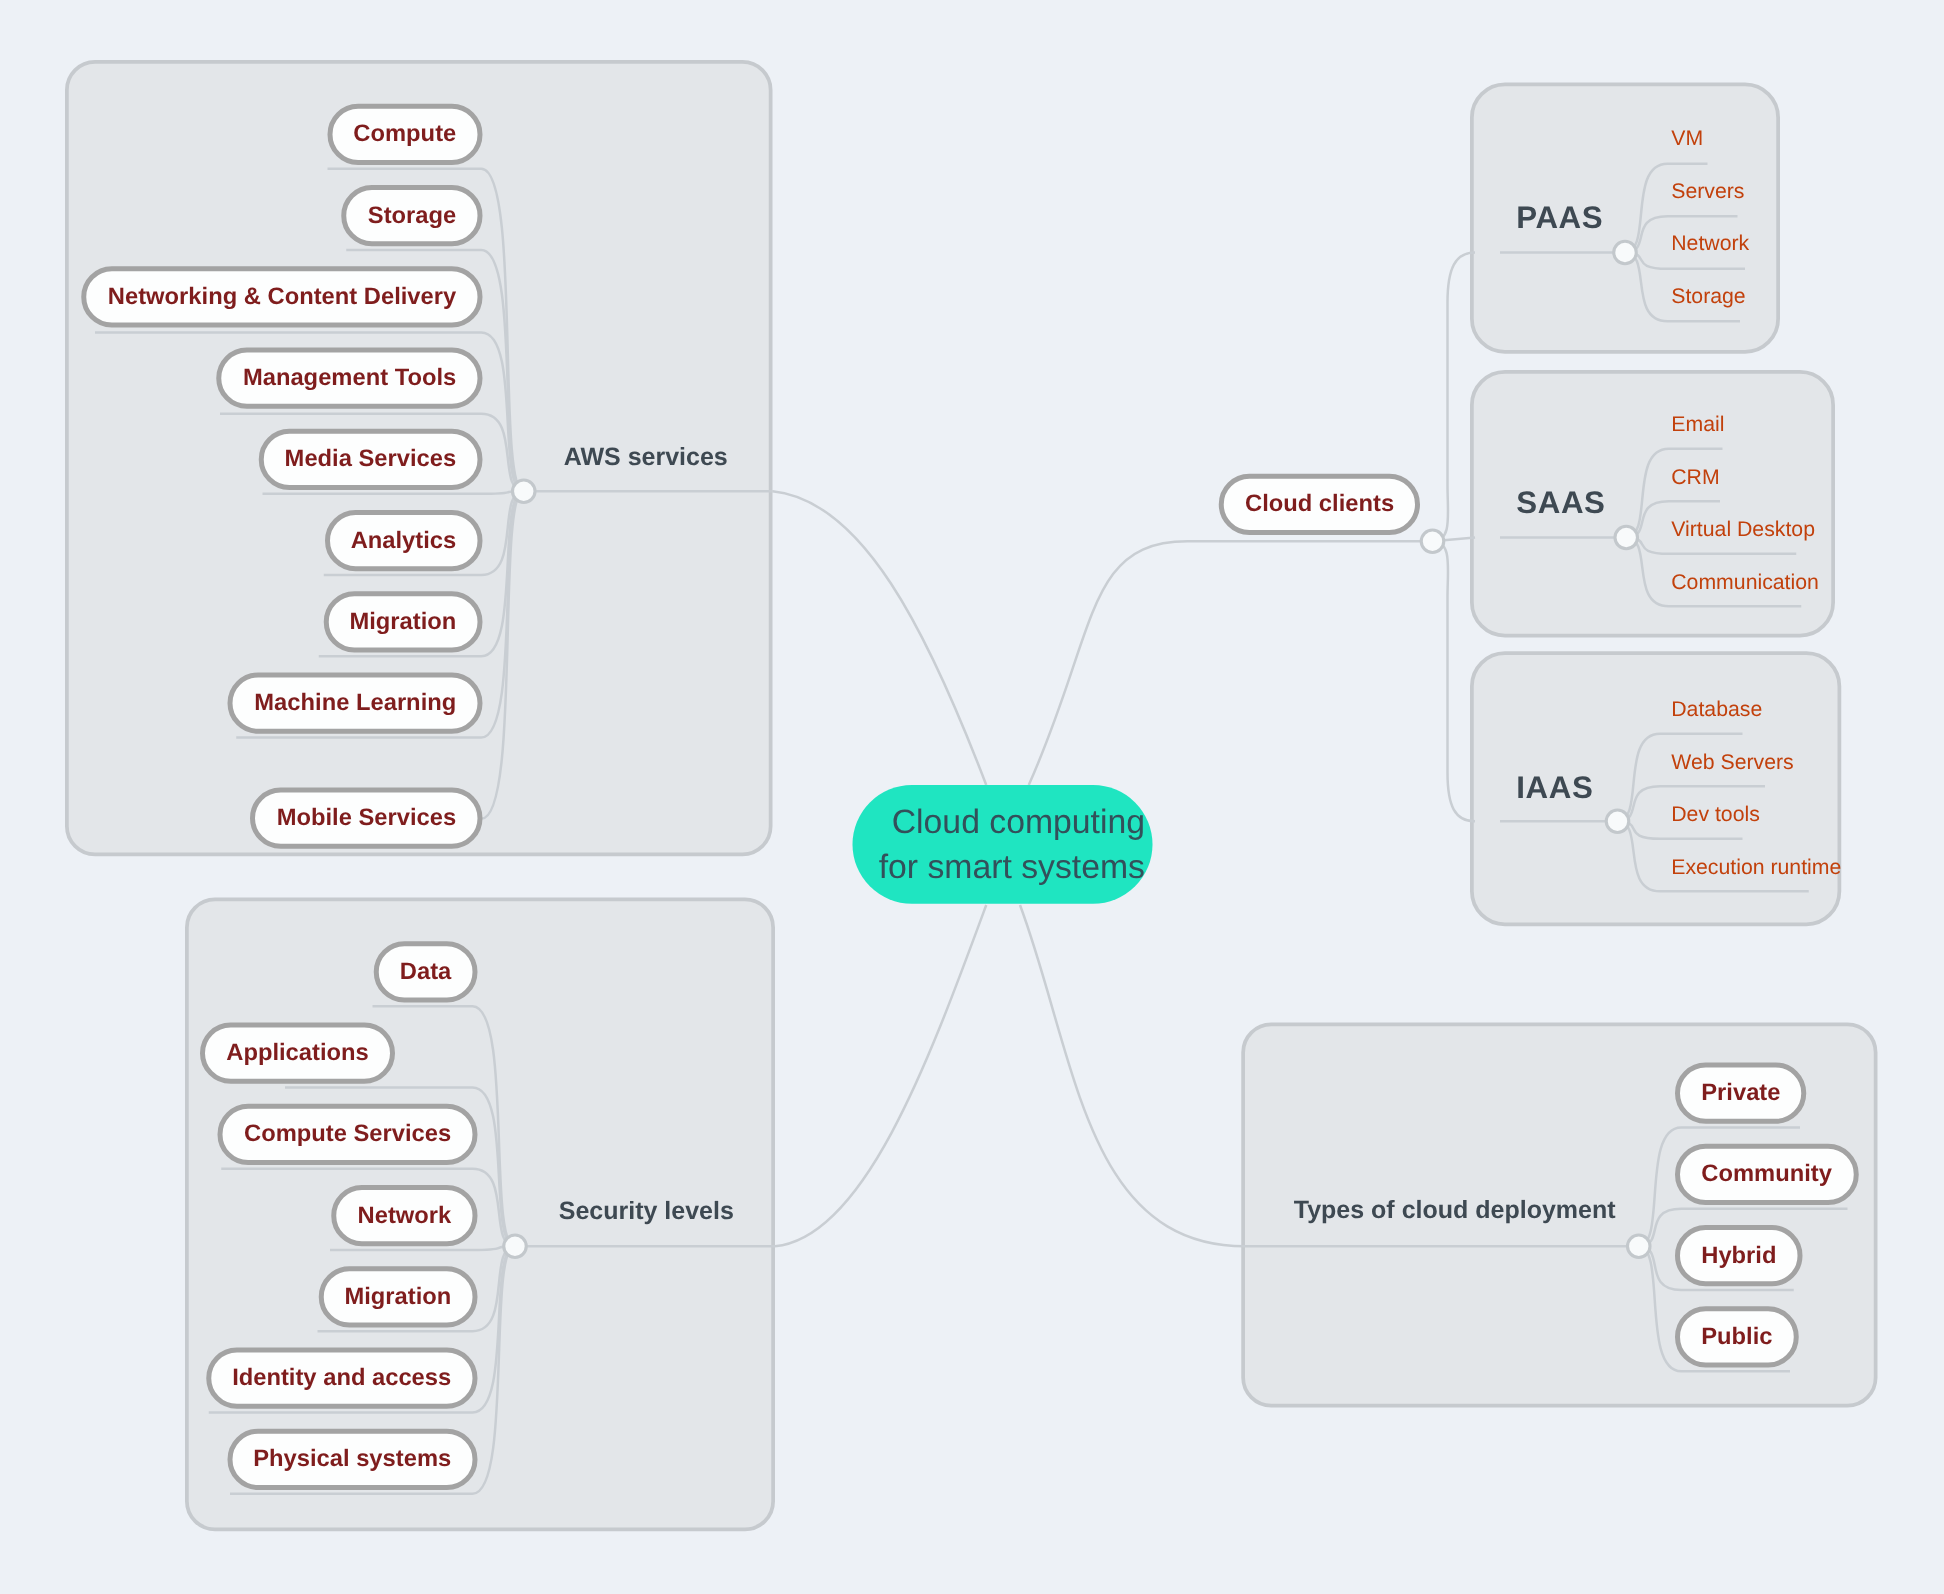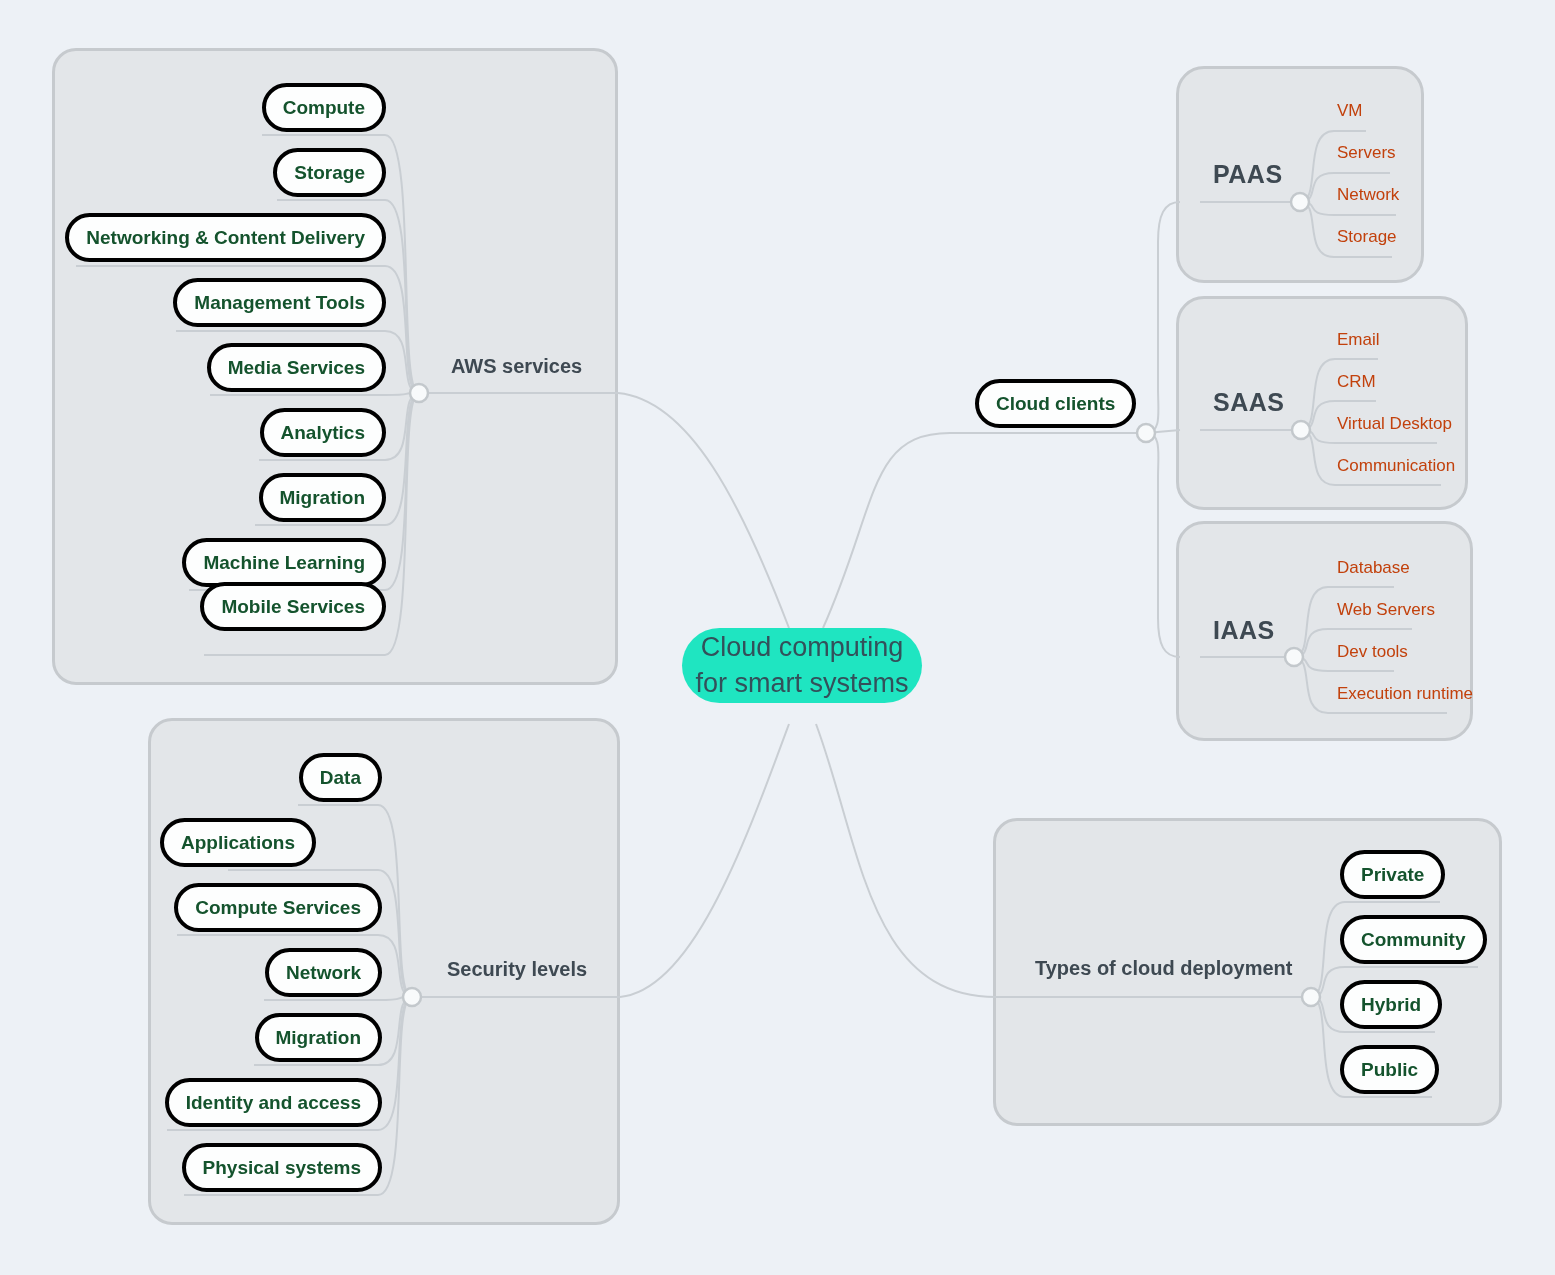--- a/index.html
+++ b/index.html
@@ -11,39 +11,39 @@
   .gbox {
     position:absolute; background:#E3E6E9;
     border:3px solid #C6CACE; border-radius:24px; box-sizing:border-box;
   }
   .gbox.small { border-radius:28px; }
   svg.wires { position:absolute; left:0; top:0; width:1555px; height:1275px; }
   svg.wires path { fill:none; stroke:#C9CED3; stroke-width:2; }
   svg.wires circle { fill:#F8FAFB; stroke:#C3C8CC; stroke-width:2.5; }
   .pill {
     position:absolute; display:flex; align-items:center; justify-content:center;
-    background:#FDFEFE; border:4px solid #000000; border-radius:27px;
+    background:#FDFEFE; border:4px solid #a3a3a3; border-radius:27px;
     height:41px; padding:0 17px; white-space:nowrap;
-    font-size:19px; font-weight:bold; color:#14532d;
+    font-size:19px; font-weight:bold; color:#7f1d1d;
   }
   .glabel {
     position:absolute; font-size:20px; font-weight:bold; color:#3E4952;
     white-space:nowrap;
   }
   .biglabel {
     position:absolute; font-size:25px; font-weight:bold; color:#3E4952;
     white-space:nowrap; letter-spacing:0.5px;
   }
   .leaf {
     position:absolute; font-size:17px; color:#c2410c; white-space:nowrap;
   }
   .central {
-    position:absolute; left:682px; top:628px; width:240px; height:75px;
+    position:absolute; left:682px; top:628px; width:240px; height:95px;
     background:#1FE5C1; border-radius:48px;
-    display:flex; align-items:center; justify-content:center; text-align:center;
+    display:flex; align-items:center; justify-content:center; text-align:right;
     font-size:27px; line-height:1.32; color:#33505A; font-weight:500;
     padding:0 6px; box-sizing:border-box;
   }
 </style>
 </head>
 <body>
 
 <div class="canvas">
 
   <div class="gbox" style="left:52px; top:48px; width:566px; height:637px;"></div>
@@ -120,21 +120,21 @@
   </svg>
 
   <div class="pill" style="right:1169px; top:83px;">Compute</div>
   <div class="pill" style="right:1169px; top:148px;">Storage</div>
   <div class="pill" style="right:1169px; top:213px;">Networking &amp; Content Delivery</div>
   <div class="pill" style="right:1169px; top:278px;">Management Tools</div>
   <div class="pill" style="right:1169px; top:343px;">Media Services</div>
   <div class="pill" style="right:1169px; top:408px;">Analytics</div>
   <div class="pill" style="right:1169px; top:473px;">Migration</div>
   <div class="pill" style="right:1169px; top:538px;">Machine Learning</div>
-  <div class="pill" style="right:1169px; top:582px;">Mobile Services</div>
+  <div class="pill" style="right:1169px; top:630px;">Mobile Services</div>
   <div class="glabel" style="left:451px; top:355px;">AWS services</div>
 
   <div class="pill" style="right:1173px; top:753px;">Data</div>
   <div class="pill" style="right:1239px; top:818px;">Applications</div>
   <div class="pill" style="right:1173px; top:883px;">Compute Services</div>
   <div class="pill" style="right:1173px; top:948px;">Network</div>
   <div class="pill" style="right:1173px; top:1013px;">Migration</div>
   <div class="pill" style="right:1173px; top:1078px;text-align:right;">Identity and access</div>
   <div class="pill" style="right:1173px; top:1143px;">Physical systems</div>
   <div class="glabel" style="left:447px; top:958px;">Security levels</div>

